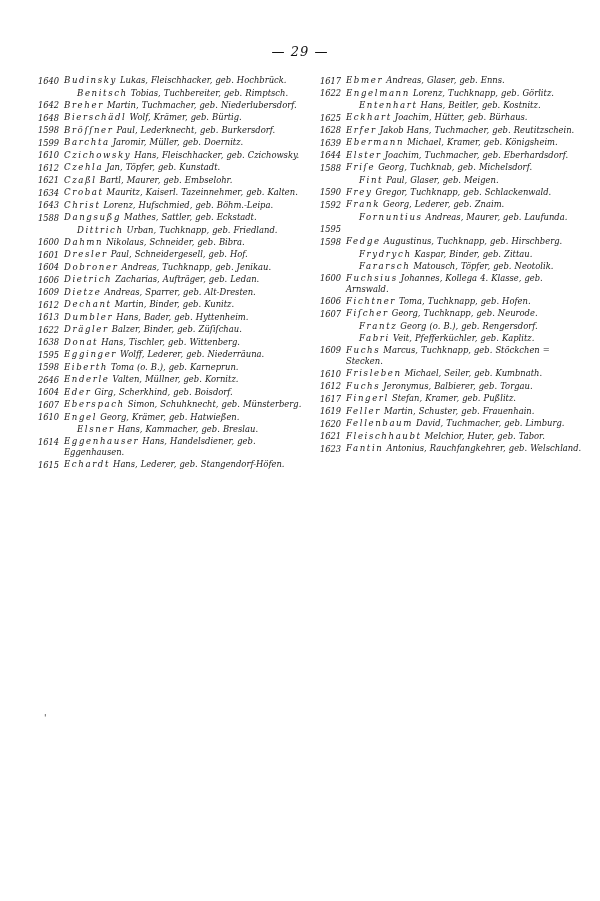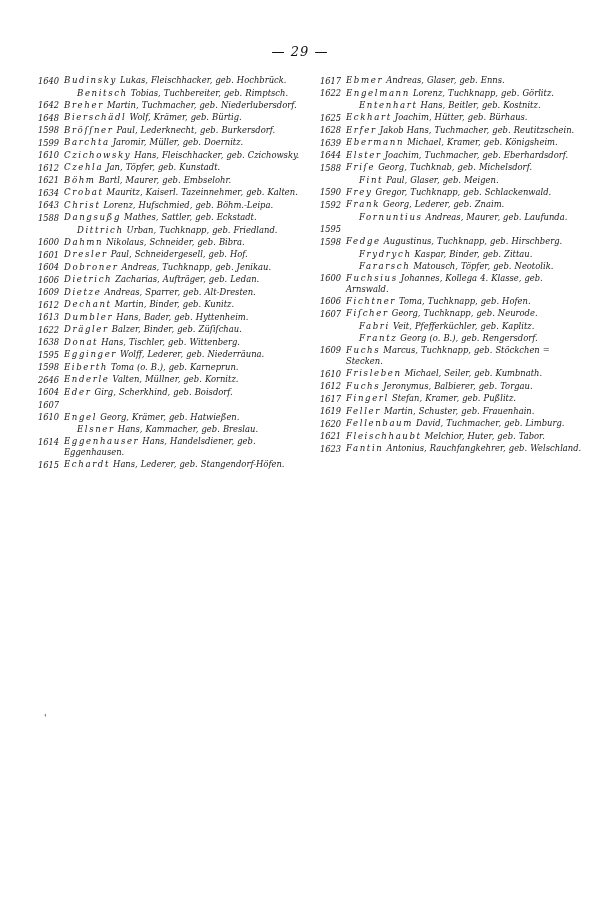--- a/index.html
+++ b/index.html
@@ -121,21 +121,21 @@
         <div class="entry">
           <div class="year">1610</div>
           <div class="text"><span class="nm">Czichowsky</span><span> Hans, Fleischhacker, geb. Czichowsky.</span></div>
         </div>
         <div class="entry">
           <div class="year">1612</div>
           <div class="text"><span class="nm">Czehla</span><span> Jan, Töpfer, geb. Kunstadt.</span></div>
         </div>
         <div class="entry">
           <div class="year">1621</div>
-          <div class="text"><span class="nm">Böhm</span><span> Bartl, Maurer, geb. Embselohr.</span></div>
+          <div class="text"><span class="nm">Czaßl</span><span> Bartl, Maurer, geb. Embselohr.</span></div>
         </div>
         <div class="entry">
           <div class="year">1634</div>
           <div class="text"><span class="nm">Crobat</span><span> Mauritz, Kaiserl. Tazeinnehmer, geb. Kalten.</span></div>
         </div>
         <div class="entry">
           <div class="year">1643</div>
           <div class="text"><span class="nm">Christ</span><span> Lorenz, Hufschmied, geb. Böhm.-Leipa.</span></div>
         </div>
         <div class="entry">
@@ -193,20 +193,21 @@
         <div class="entry">
           <div class="year">2646</div>
           <div class="text"><span class="nm">Enderle</span><span> Valten, Müllner, geb. Kornitz.</span></div>
         </div>
         <div class="entry">
           <div class="year">1604</div>
           <div class="text"><span class="nm">Eder</span><span> Girg, Scherkhind, geb. Boisdorf.</span></div>
         </div>
         <div class="entry">
           <div class="year">1607</div>
+          <div class="text"><span class="nm">Eberspach</span><span> Simon, Schuhknecht, geb. Münsterberg.</span></div>
         </div>
         <div class="entry">
           <div class="year">1610</div>
           <div class="text"><span class="nm">Engel</span><span> Georg, Krämer, geb. Hatwießen.</span></div>
         </div>
         <div class="entry">
           <div class="year"></div>
           <div class="text cont"><span class="nm">Elsner</span><span> Hans, Kammacher, geb. Breslau.</span></div>
         </div>
         <div class="entry">
@@ -289,25 +290,25 @@
         <div class="entry">
           <div class="year">1606</div>
           <div class="text"><span class="nm">Fichtner</span><span> Toma, Tuchknapp, geb. Hofen.</span></div>
         </div>
         <div class="entry">
           <div class="year">1607</div>
           <div class="text"><span class="nm">Fiſcher</span><span> Georg, Tuchknapp, geb. Neurode.</span></div>
         </div>
         <div class="entry">
           <div class="year"></div>
+          <div class="text cont"><span class="nm">Frantz</span><span> Georg (o. B.), geb. Rengersdorf.</span></div>
+        </div>
+        <div class="entry">
+          <div class="year"></div>
           <div class="text cont"><span class="nm">Fabri</span><span> Veit, Pfefferküchler, geb. Kaplitz.</span></div>
-        </div>
-        <div class="entry">
-          <div class="year"></div>
-          <div class="text cont"><span class="nm">Frantz</span><span> Georg (o. B.), geb. Rengersdorf.</span></div>
         </div>
         <div class="entry">
           <div class="year">1609</div>
           <div class="text"><span class="nm">Fuchs</span><span> Marcus, Tuchknapp, geb. Stöckchen = Stecken.</span></div>
         </div>
         <div class="entry">
           <div class="year">1610</div>
           <div class="text"><span class="nm">Frisleben</span><span> Michael, Seiler, geb. Kumbnath.</span></div>
         </div>
         <div class="entry">

